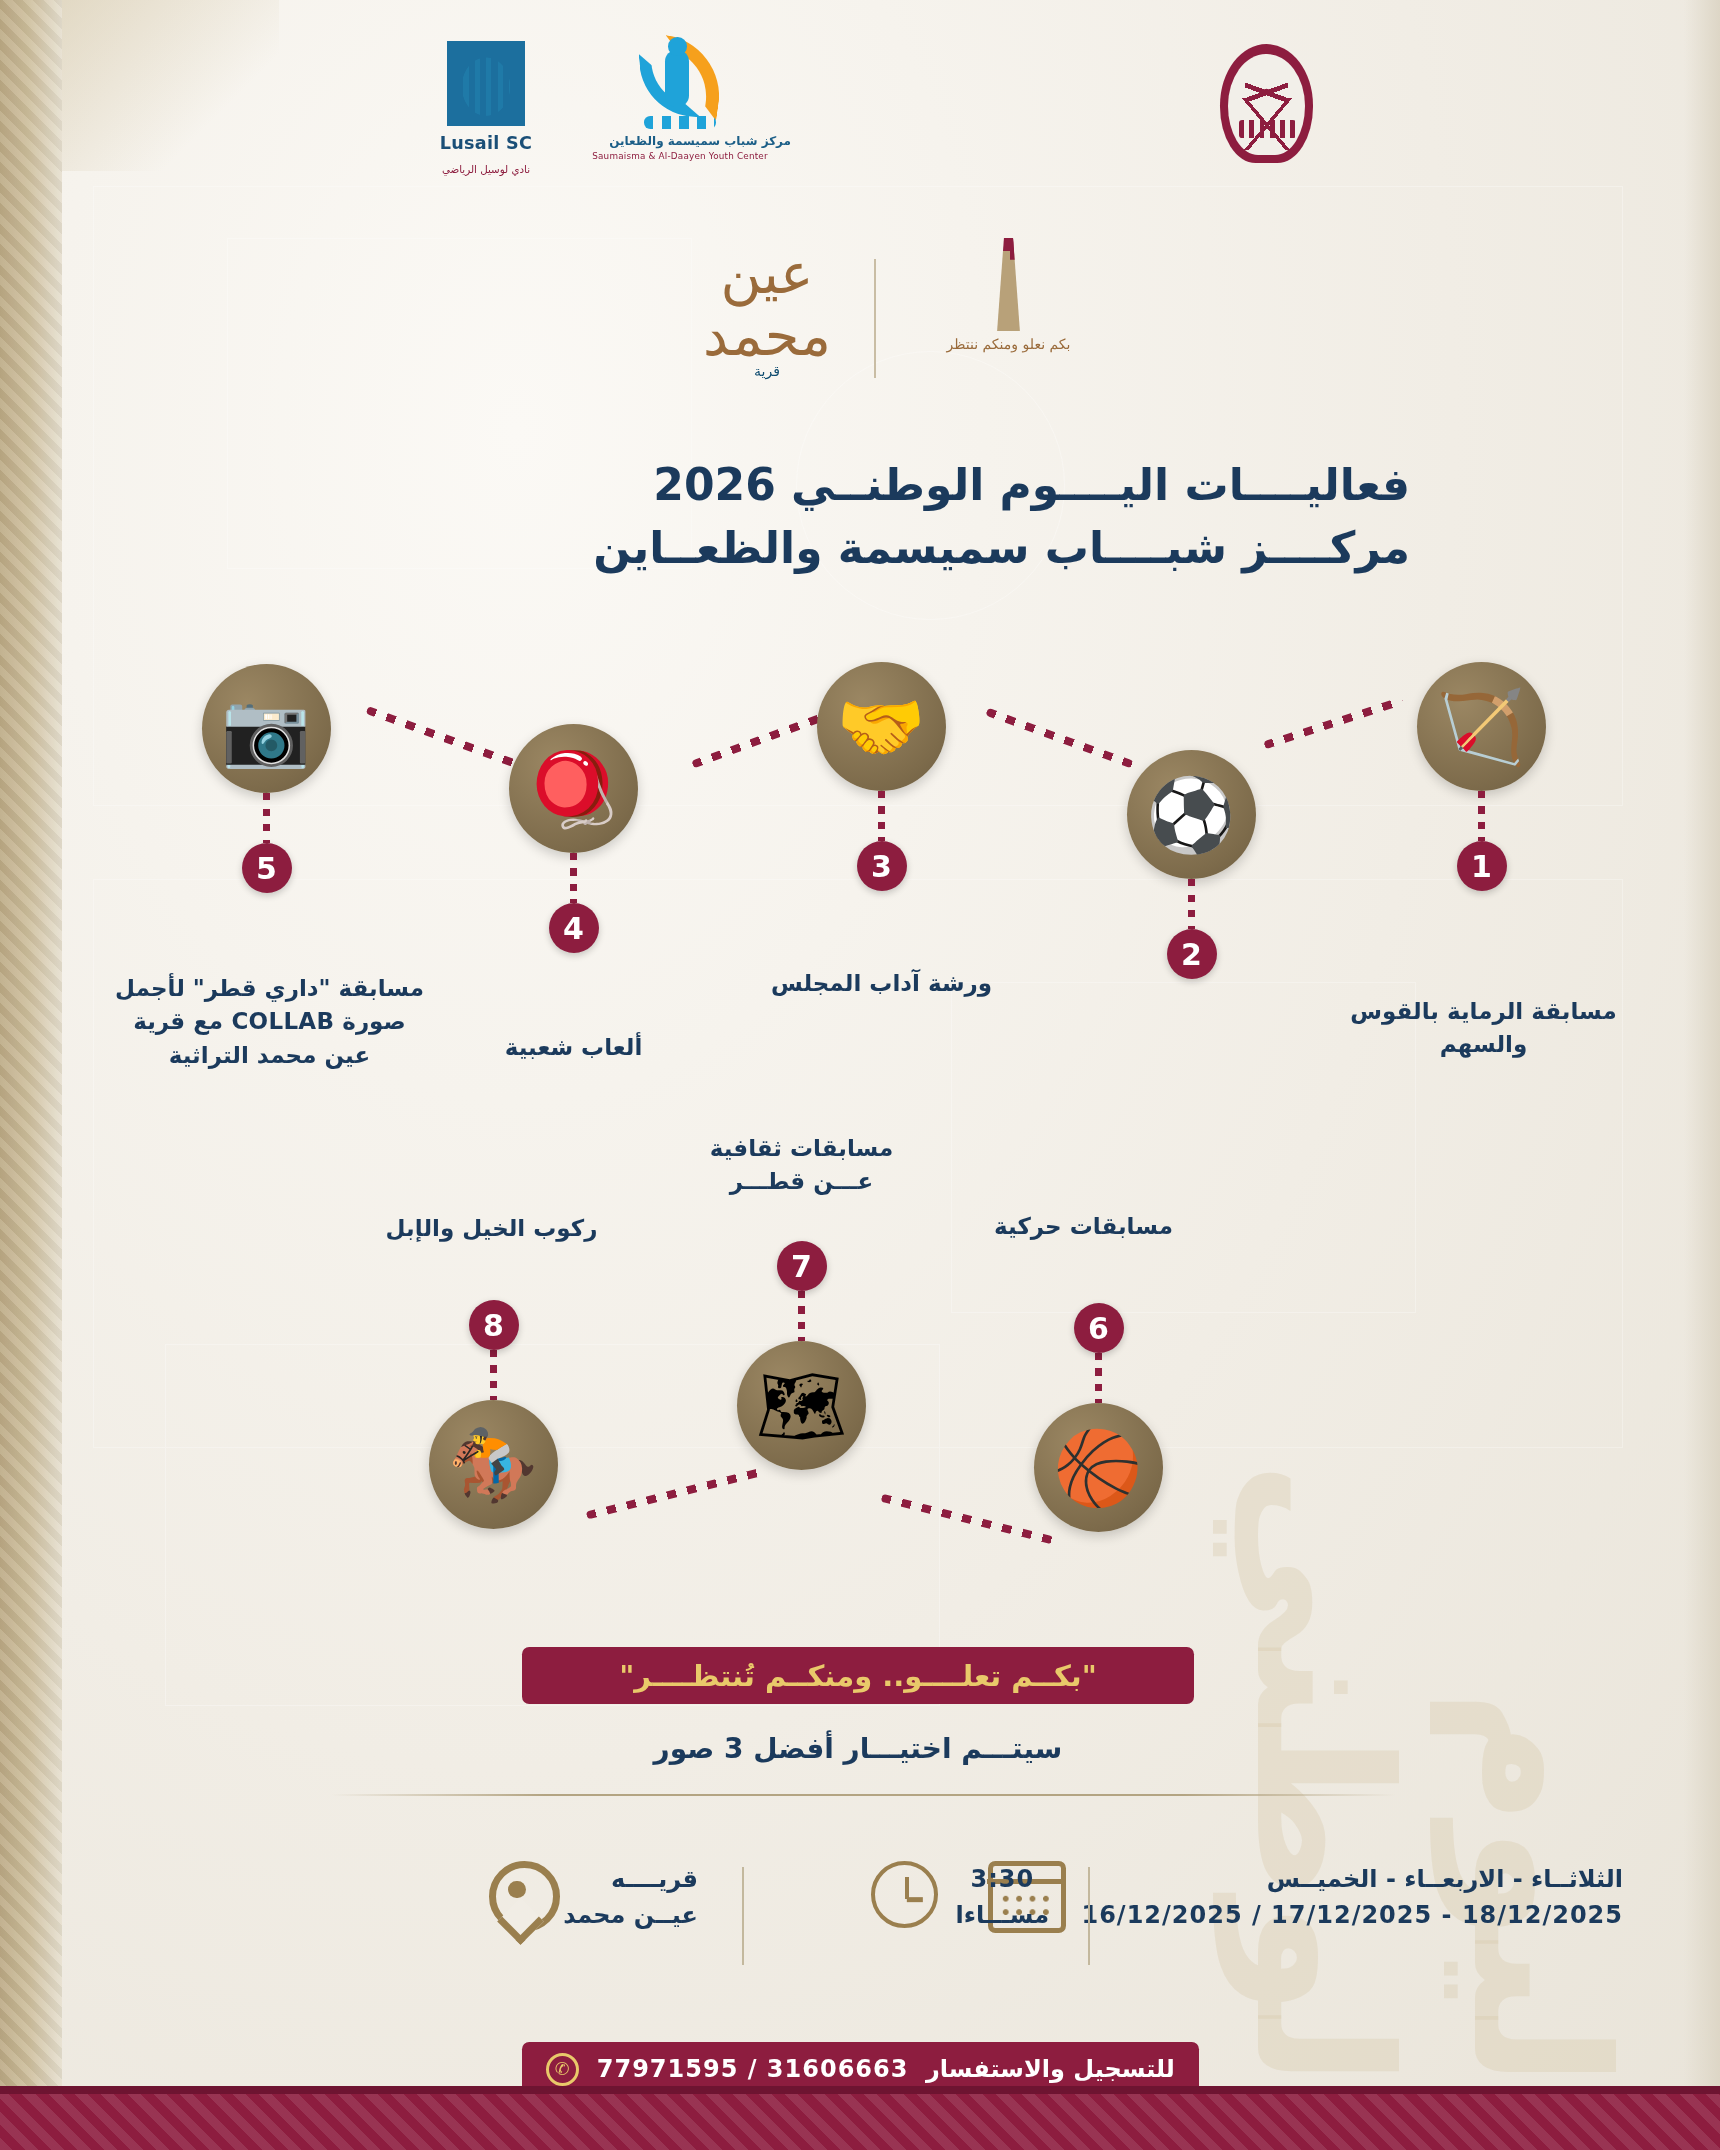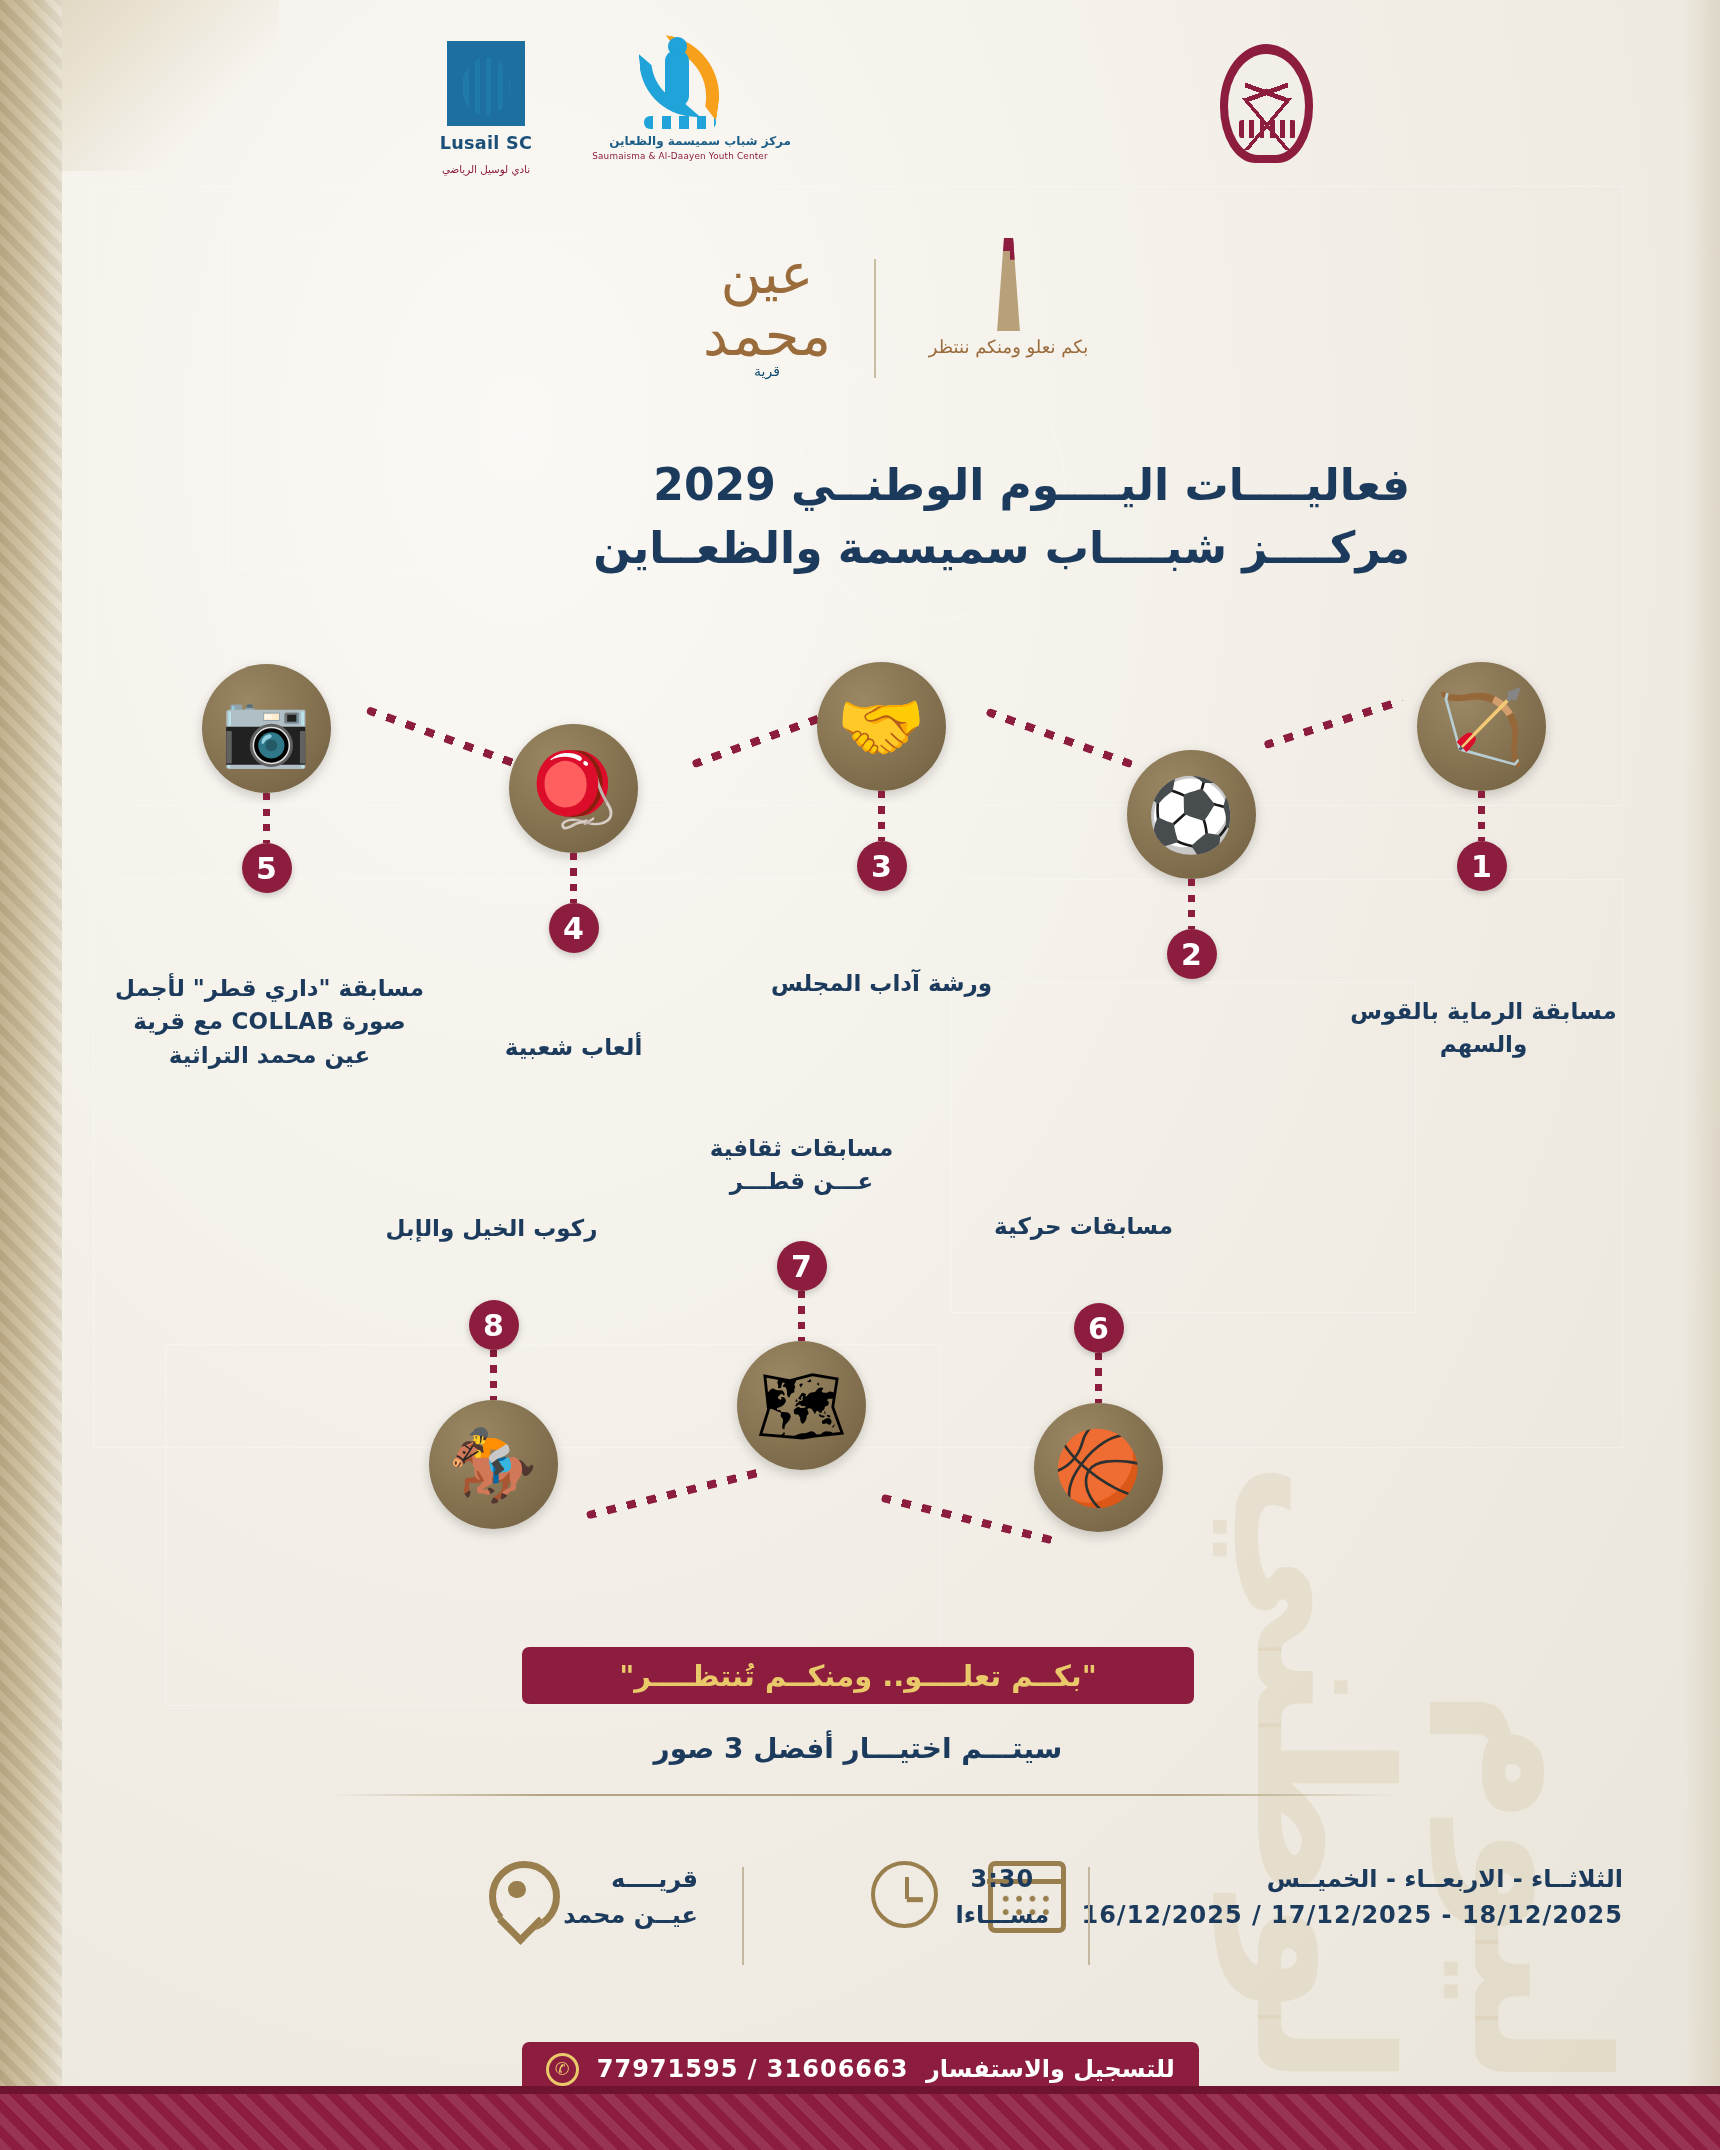--- a/index.html
+++ b/index.html
@@ -179,21 +179,21 @@
     width: 57px; height: 93px; margin: 0 auto;
     background: linear-gradient(180deg, #8d1d3f 0 13.4px, #b8a179 13.4px 100%);
     clip-path: polygon(42% 0, 58% 0, 70% 100%, 30% 100%);
     position: relative;
   }
   .nd-flag {
     position: absolute; left: 30px; top: 1px; width: 36px; height: 20.7px;
     background: repeating-linear-gradient(0deg, #8d1d3f 0 4.1px, #8d1d3f 4.1px 8.3px);
     clip-path: polygon(0 0, 100% 0, 78% 20%, 100% 40%, 78% 60%, 100% 80%, 78% 100%, 0 100%);
   }
-  .nd-caption { font-size: 18px; color: #9a6b3b; margin-top: 5.2px; font-family: "DejaVu Serif", serif; }
+  .nd-caption { font-size: 14px; color: #9a6b3b; margin-top: 5.2px; font-family: "DejaVu Serif", serif; }
 
   
   .title-block { position: absolute; right: 310px; top: 455px; width: 982px; text-align: right; }
   .title-1 {
     font-size: 44px; color: #1b3a5c; font-weight: bold; letter-spacing: 1px; line-height: 1.35;
   }
   .title-2 {
     font-size: 44px; color: #1b3a5c; font-weight: bold; letter-spacing: 1px; line-height: 1.35;
     margin-top: 4.1px;
   }
@@ -363,21 +363,21 @@
     <div class="nd-sep"></div>
     <div class="nd-logo">
       <div class="nd-tower">
           <div class="nd-flag"></div>
         </div>
       <div class="nd-caption">بكم نعلو ومنكم ننتظر</div>
     </div>
   </div>
 
   <div class="title-block">
-    <div class="title-1">فعاليــــات اليــــوم الوطنــي 2029</div>
+    <div class="title-1">فعاليــــات اليــــوم الوطنــي 2026</div>
     <div class="title-2">مركــــز شبــــاب سميسمة والظعــاين</div>
   </div>
 
   <div class="conn" style="left:1261px; top:719px; width:145px; transform: rotate(-18deg);"></div>
   <div class="conn" style="left:982px; top:734px; width:155px; transform: rotate(20deg);"></div>
   <div class="conn" style="left:688px; top:734px; width:155px; transform: rotate(-20deg);"></div>
   <div class="conn" style="left:362px; top:734px; width:165px; transform: rotate(20deg);"></div>
 
   <div class="node" style="left:1417px; top:662px;">
     <div class="bubble">🏹</div>

